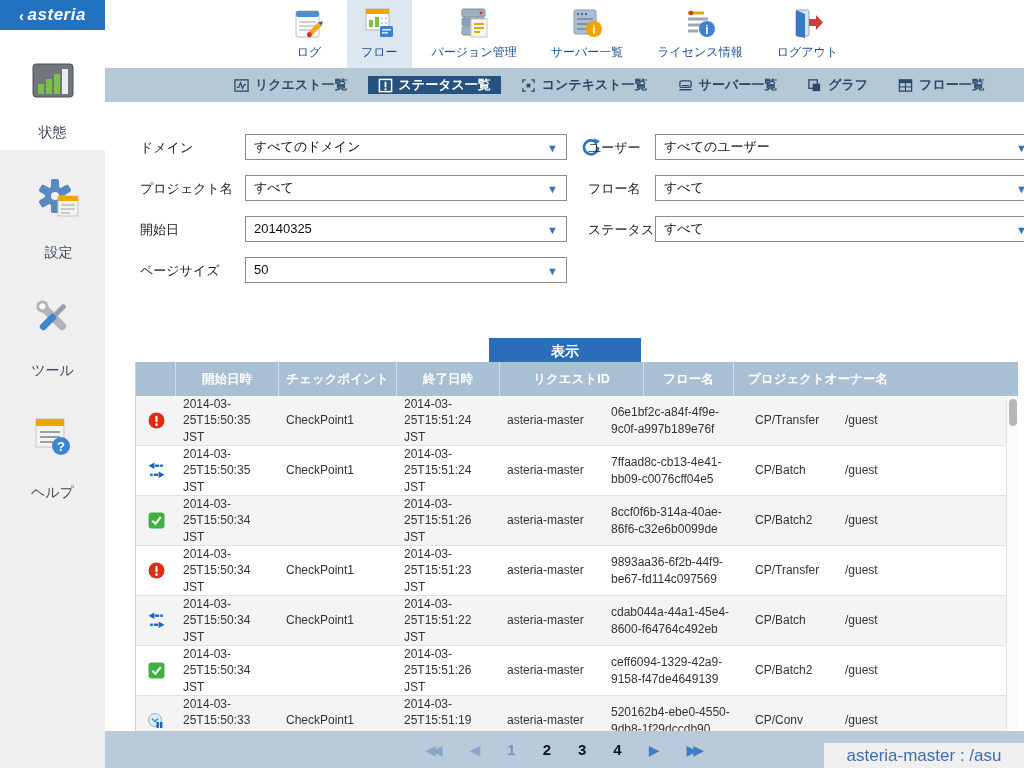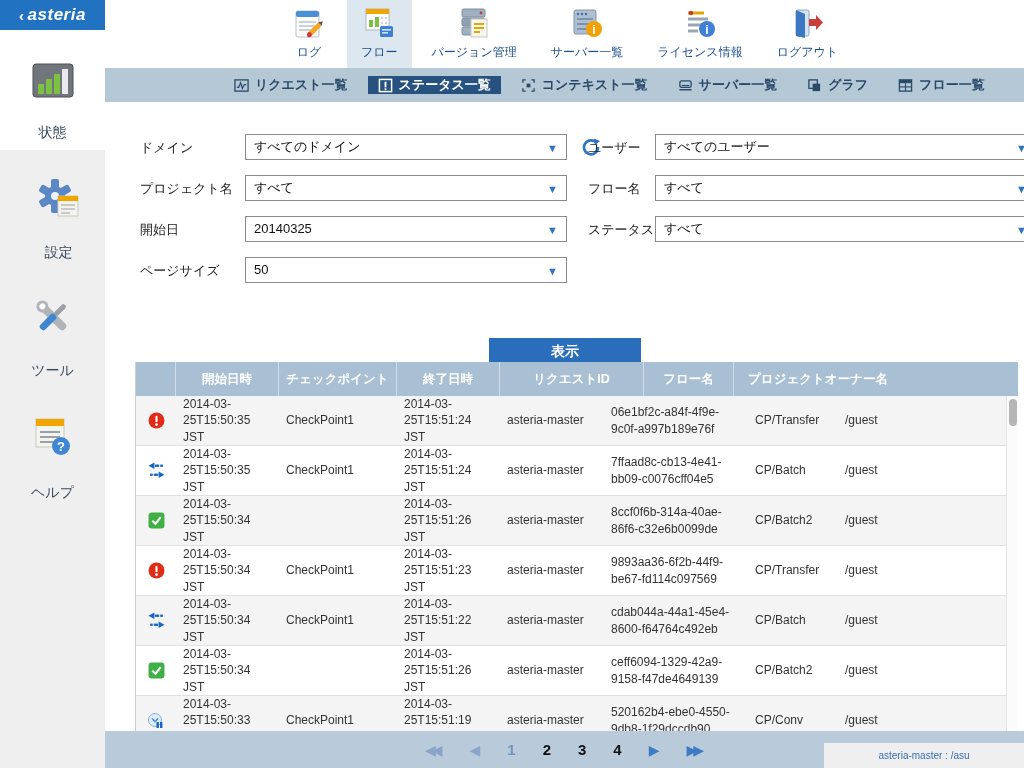--- a/index.html
+++ b/index.html
@@ -75,21 +75,21 @@
              display:flex; align-items:center; justify-content:center; gap:27px; z-index:5; }
   .pg-arrow { font-size:14px; cursor:pointer; letter-spacing:-4px; padding-right:4px; }
   .pg-arrow.muted { color:#8aa5c9; }
   .pg-arrow.live { color:#3c7cc4; }
   .page-num { font-size:15px; font-weight:bold; color:#111; cursor:pointer; }
   .page-num.current { color:#7495be; cursor:default; }
   #pagination-pages { display:flex; gap:27px; }
 
   
   #conn-box { position:absolute; right:0; bottom:0; width:200px; height:25px; background:#efefef;
-              display:flex; align-items:center; justify-content:center; font-size:10px; color:#3a6fb5; z-index:6; }
+              display:flex; align-items:center; justify-content:center; font-size:17px; color:#3a6fb5; z-index:6; }
 </style>
 </head>
 <body>
 
 <div id="app">
 
   <div id="sidebar">
     <div class="gray-zone"></div>
 
     <div id="logo">

